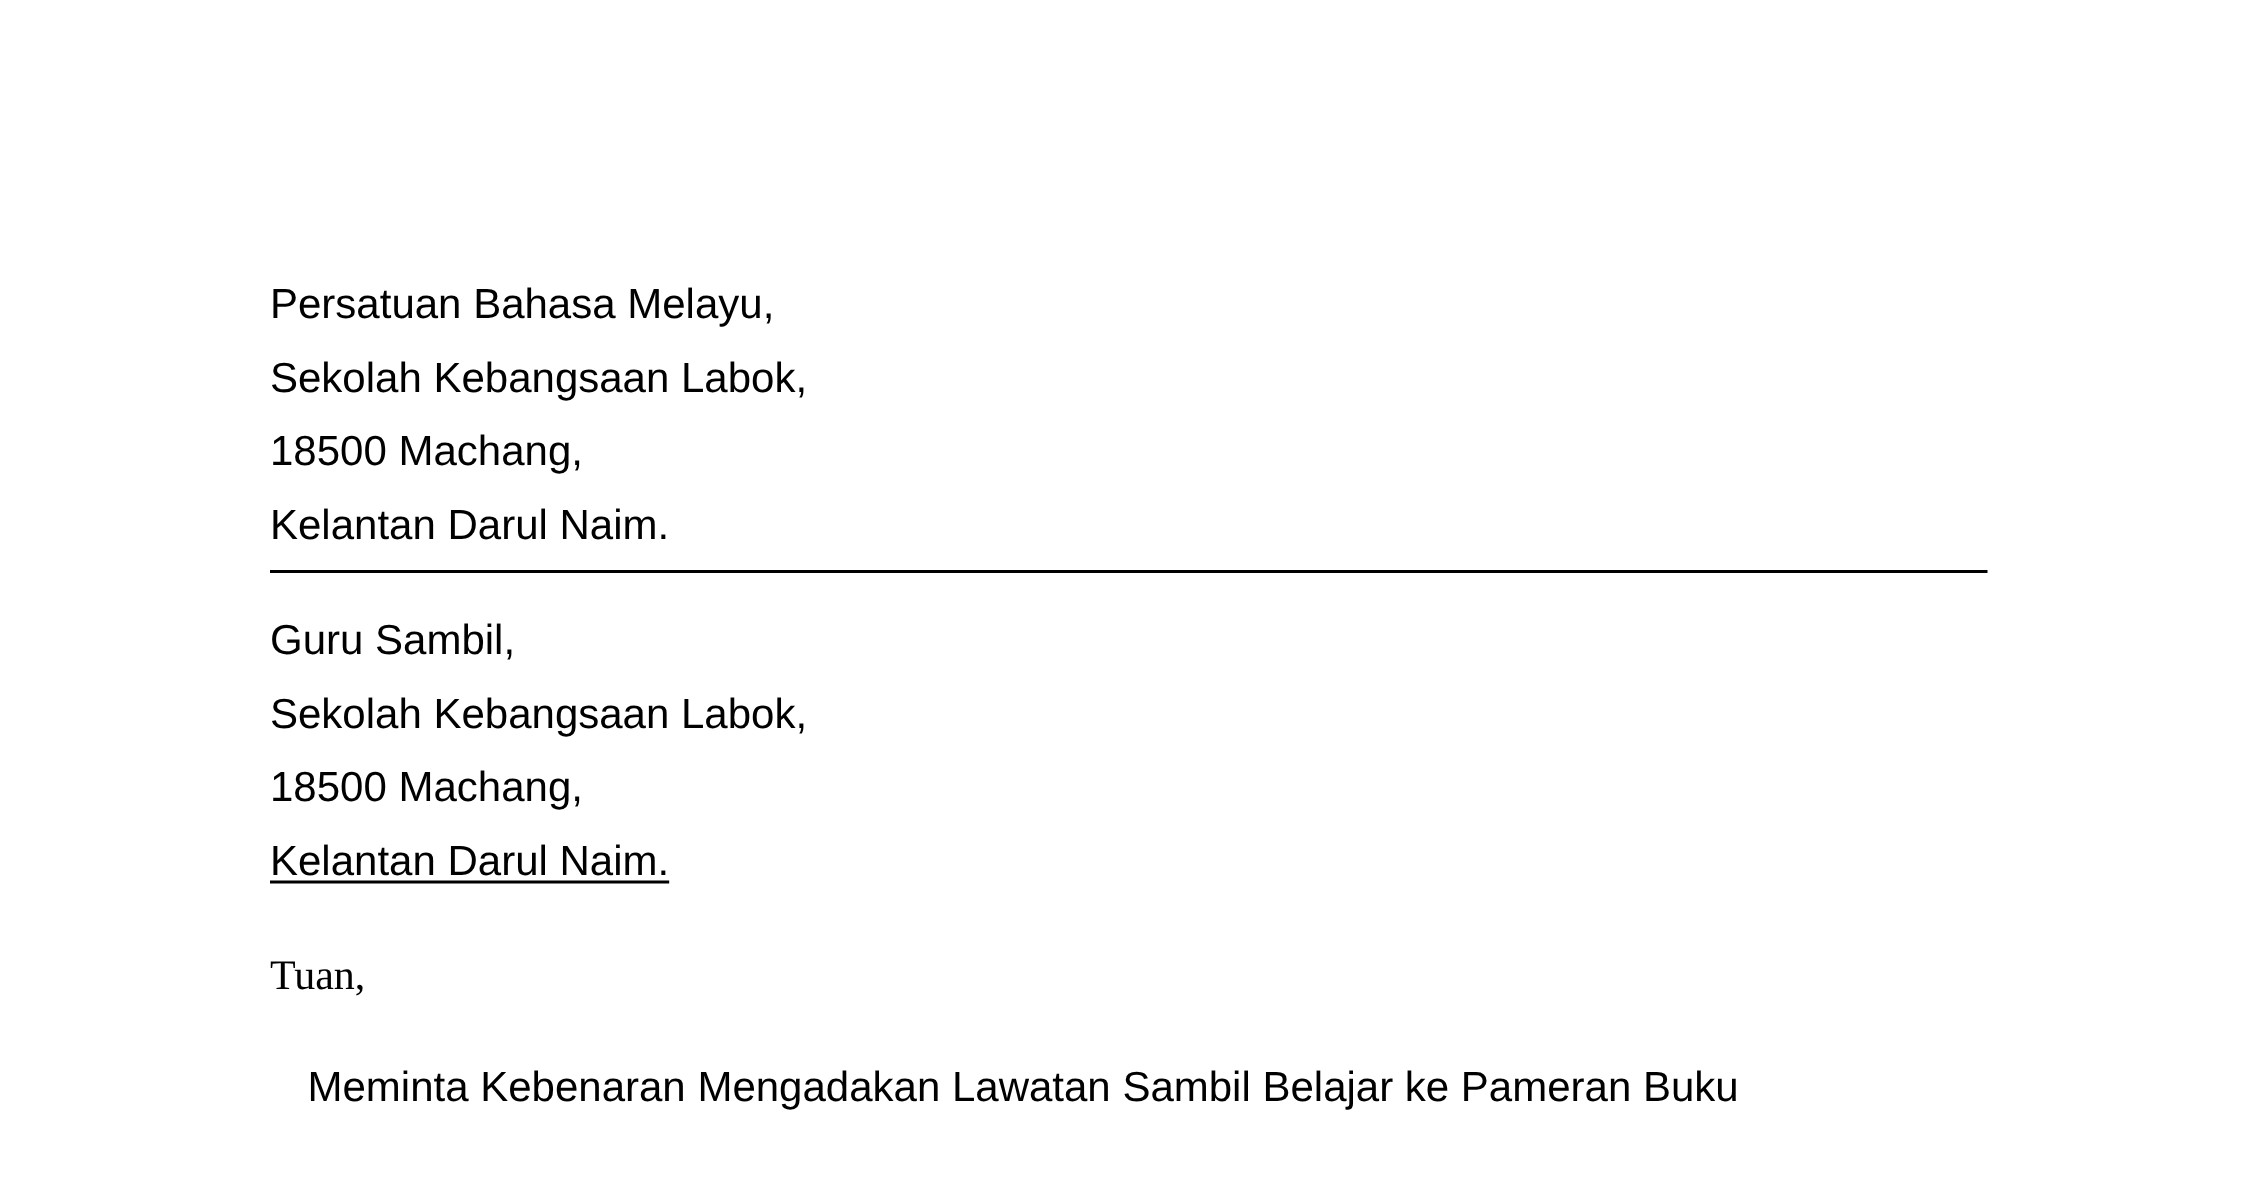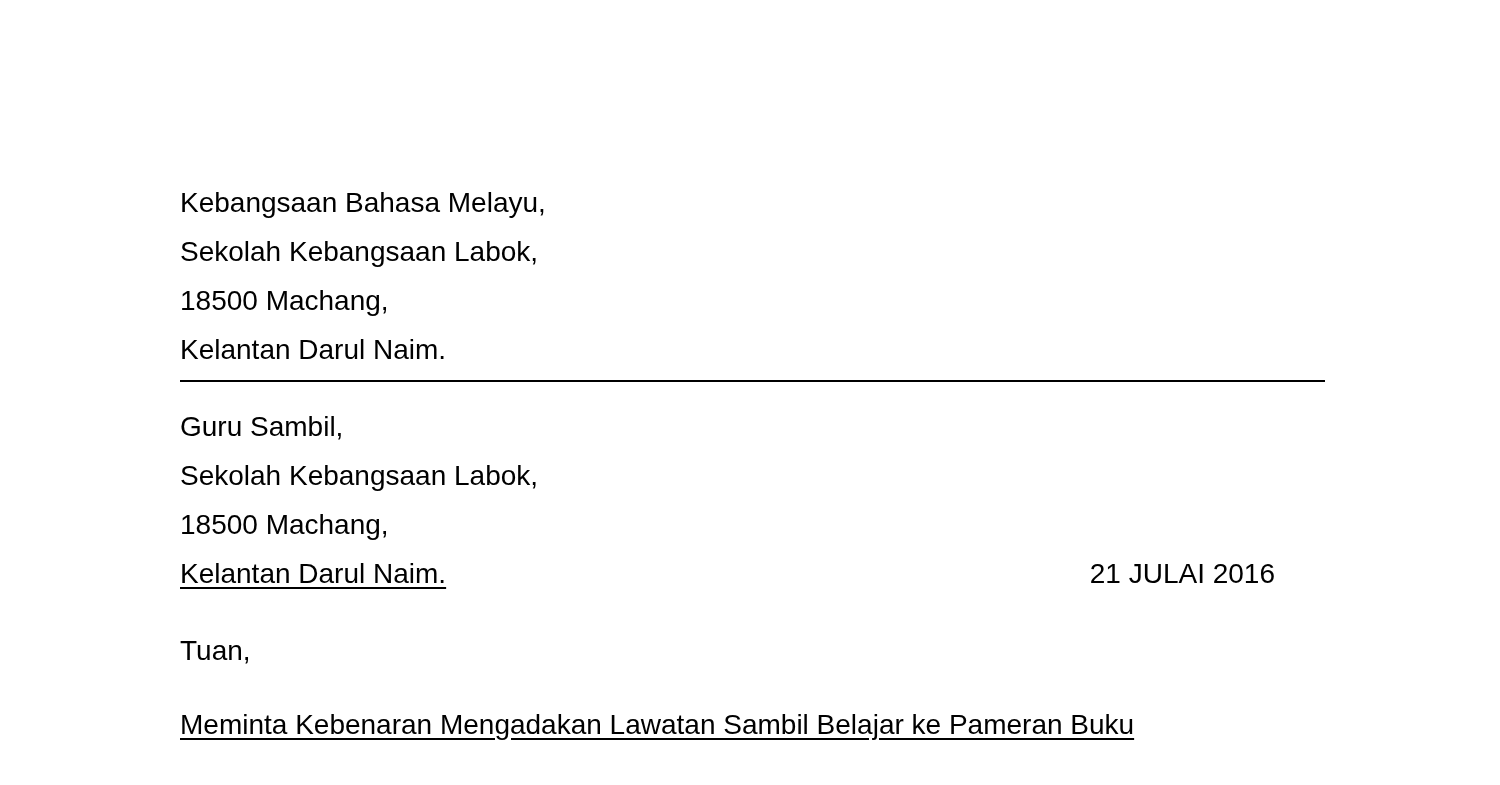--- a/index.html
+++ b/index.html
@@ -57,52 +57,52 @@
   }
   .date-text {
     font-size: 28px;
     white-space: nowrap;
     padding-right: 15px;
   }
   .salutation {
     margin-top: 28px;
     font-size: 28px;
     line-height: 49px;
+    font-family: Liberation Serif, serif;
   }
   .subject {
     margin-top: 25px;
     font-size: 28px;
     line-height: 49px;
-    text-decoration: underline;
     text-underline-offset: 4px;
     display: inline-block;
+    margin-left: 25px;
   }
 </style>
 </head>
 <body>
 
 <div class="page">
   <div class="doc-body">
 
     <div class="addr-block">
-      <div class="addr-line">Kebangsaan Bahasa Melayu,</div>
+      <div class="addr-line">Persatuan Bahasa Melayu,</div>
       <div class="addr-line">Sekolah Kebangsaan Labok,</div>
       <div class="addr-line">18500 Machang,</div>
       <div class="addr-line">Kelantan Darul Naim.</div>
     </div>
 
     <div class="rule"></div>
 
     <div class="recipient-block">
       <div class="addr-line">Guru Sambil,</div>
       <div class="addr-line">Sekolah Kebangsaan Labok,</div>
       <div class="addr-line">18500 Machang,</div>
       <div class="date-row">
         <span class="underlined">Kelantan Darul Naim.</span>
-        <span class="date-text">21 JULAI 2016</span>
       </div>
     </div>
 
     <div class="salutation">Tuan,</div>
 
     <div class="subject">Meminta Kebenaran Mengadakan Lawatan Sambil Belajar ke Pameran Buku</div>
 
   </div>
 </div>
 

